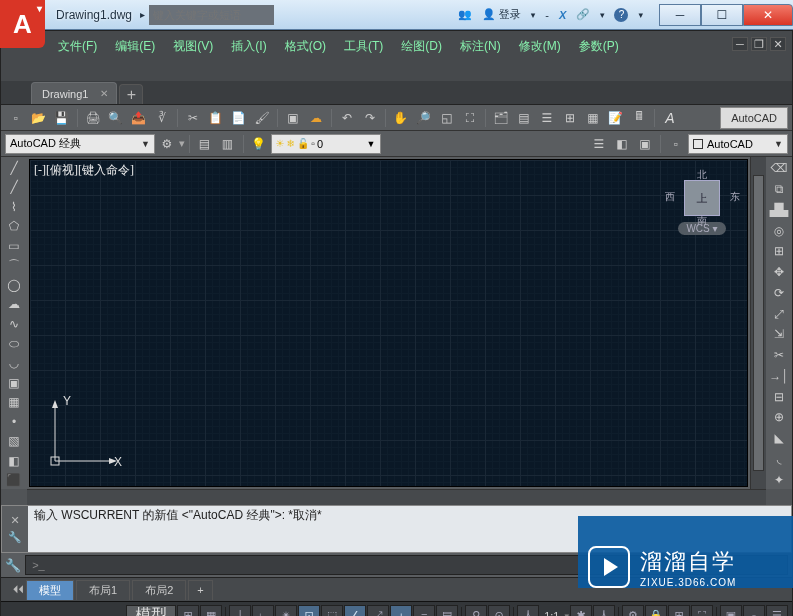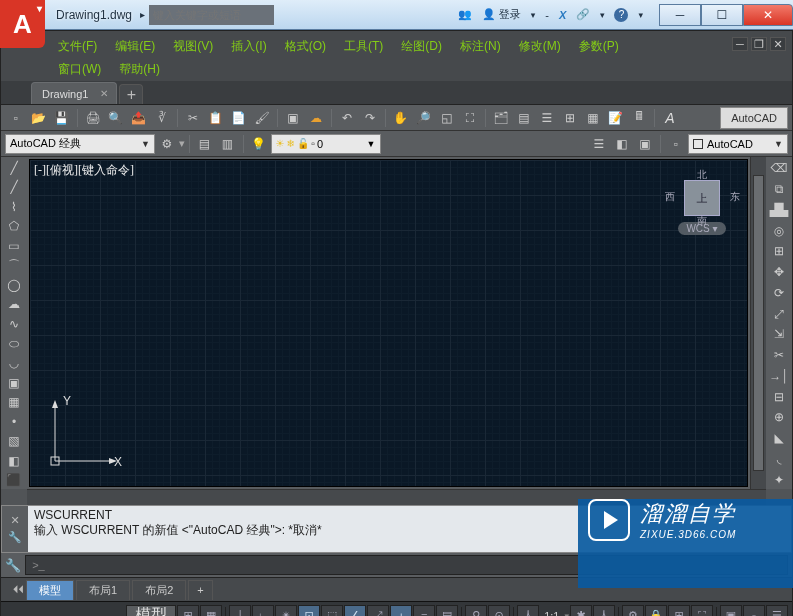--- a/index.html
+++ b/index.html
@@ -17,21 +17,21 @@
 .win-play { font-size:10px; color:#234; }
 
 
 .app-frame { background:#515457; height:586px; border:1px solid #222; }
 
 
 .app-logo { position:absolute; top:0; left:0; width:45px; height:48px; background:#d93526; color:#fff; font-size:26px; font-weight:bold; display:flex; align-items:center; justify-content:center; z-index:5; border-radius:0 0 6px 0; }
 
 
 .menubar { height:50px; background:#46494c; display:flex; align-items:flex-start; padding:4px 0 0 48px; position:relative; flex-wrap:wrap; }
-.menu-item { font-size:12px; color:#84cc16; padding:3px 9px; cursor:default; white-space:nowrap; }
+.menu-item { font-size:12px; color:#86efac; padding:3px 9px; cursor:default; white-space:nowrap; }
 .menu-row { display:flex; width:100%; }
 .menu-close { position:absolute; right:6px; top:6px; display:flex; gap:3px; color:#ccc; font-size:11px; }
 .menu-close span { width:16px; height:14px; display:flex; align-items:center; justify-content:center; background:#3a3d40; border:1px solid #555; }
 
 
 .doc-tabs { height:24px; background:#3a3d40; display:flex; align-items:flex-end; padding-left:30px; border-bottom:1px solid #222; }
 .doc-tab { background:#5a5d60; height:22px; padding:0 28px 0 10px; font-size:11px; color:#ddd; display:flex; align-items:center; border-radius:4px 4px 0 0; margin-right:2px; position:relative; border:1px solid #6a6d70; border-bottom:0; }
 .doc-tab .x { position:absolute; right:8px; font-size:10px; color:#aaa; }
 .doc-plus { width:24px; height:20px; background:#46494c; display:flex; align-items:center; justify-content:center; color:#bbb; border-radius:4px 4px 0 0; border:1px solid #555; border-bottom:0; }
 
@@ -86,21 +86,21 @@
 
 
 .statusbar { height:28px; background:#333639; display:flex; align-items:center; padding:0 4px; gap:1px; border-top:1px solid #111; }
 .sb-btn { height:22px; min-width:22px; padding:0 3px; display:flex; align-items:center; justify-content:center; font-size:11px; color:#aab; border:1px solid #222; background:#3e4145; }
 .sb-btn.on { background:#4a6a8a; color:#cde; }
 .sb-sep { width:1px; height:18px; background:#222; margin:0 2px; }
 .sb-text { font-size:11px; color:#ccc; padding:0 4px; }
 .sb-model { background:#5a5d60; color:#ddd; padding:0 8px; height:22px; display:flex; align-items:center; border:1px solid #222; }
 
 
-.watermark { position:absolute; right:0; bottom:28px; width:215px; height:89px; background:rgba(10,90,160,0.92); display:flex; align-items:flex-start; padding:0 10px; z-index:20;font-style:italic; }
+.watermark { position:absolute; right:0; bottom:28px; width:215px; height:72px; background:rgba(10,90,160,0.92); display:flex; align-items:flex-end; padding:0 10px; z-index:20; }
 .wm-logo { width:42px; height:42px; border:2px solid #fff; border-radius:8px; display:flex; align-items:center; justify-content:center; margin-right:10px; }
 .wm-logo::before { content:""; width:0; height:0; border-left:14px solid #fff; border-top:9px solid transparent; border-bottom:9px solid transparent; margin-left:4px; }
 .wm-text { color:#fff; }
 .wm-text .big { font-size:22px; font-weight:500; letter-spacing:2px; }
 .wm-text .small { font-size:10px; letter-spacing:1px; }
 </style>
 </head>
 <body>
 
 <div class="win-titlebar">
@@ -139,24 +139,20 @@
       <span class="menu-item">文件(F)</span>
       <span class="menu-item">编辑(E)</span>
       <span class="menu-item">视图(V)</span>
       <span class="menu-item">插入(I)</span>
       <span class="menu-item">格式(O)</span>
       <span class="menu-item">工具(T)</span>
       <span class="menu-item">绘图(D)</span>
       <span class="menu-item">标注(N)</span>
       <span class="menu-item">修改(M)</span>
       <span class="menu-item">参数(P)</span>
-    </div>
-    <div class="menu-row">
-      <span class="menu-item">窗口(W)</span>
-      <span class="menu-item">帮助(H)</span>
     </div>
     <div class="menu-close">
       <span>─</span>
       <span>❐</span>
       <span>✕</span>
     </div>
   </div>
 
   <div class="doc-tabs">
     <div class="doc-tab">
@@ -305,21 +301,20 @@
     </div>
   </div>
   <div class="scroll-h" style="margin:0 26px 0 26px"></div>
 
   <div class="cmd-area">
     <div class="cmd-left">
       <span>✕</span>
       <span>🔧</span>
     </div>
     <div class="cmd-text">
-      <div>WSCURRENT</div>
       <div>输入 WSCURRENT 的新值 &lt;"AutoCAD 经典"&gt;: *取消*</div>
     </div>
   </div>
   <div class="cmd-input-row">
     <span class="prompt">🔧</span>
     <div class="cmd-input">
       <span style="color:#888;font-size:11px;margin-right:6px">&gt;_</span>
     </div>
   </div>
 

